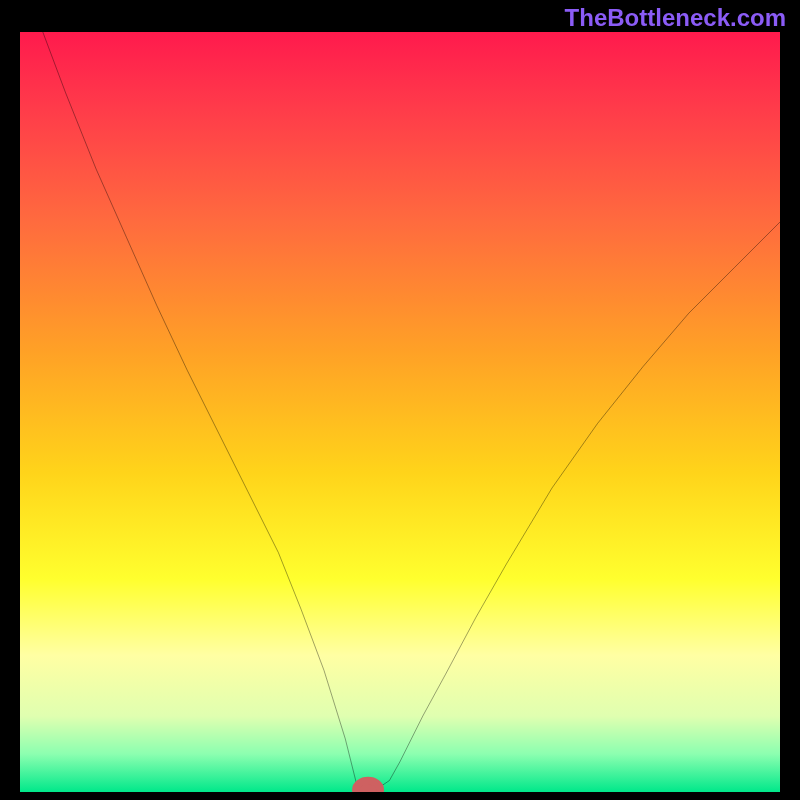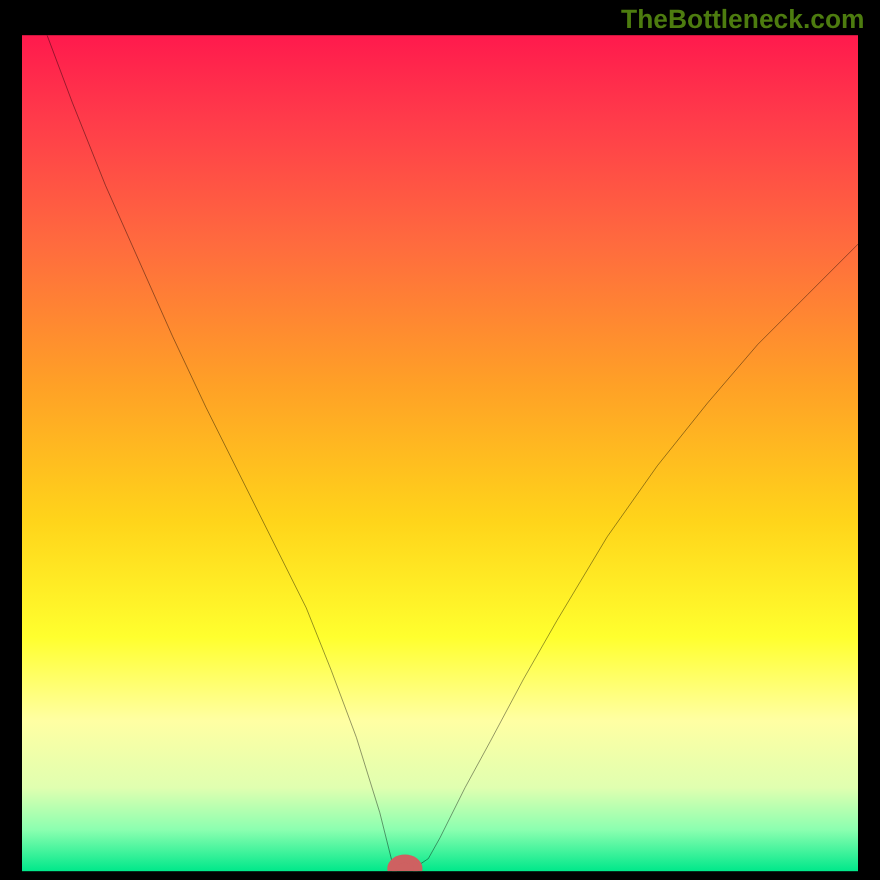--- a/index.html
+++ b/index.html
@@ -10,21 +10,21 @@
     height: 800px;
     background: #000;
   }
   .watermark {
     position: absolute;
     top: 4px;
     right: 14px;
     font-family: Arial, Helvetica, sans-serif;
     font-size: 24px;
     font-weight: bold;
-    color: #4d7c0f;
+    color: #8b5cf6;
     letter-spacing: 0px;
     z-index: 10;
   }
   .plot {
     position: absolute;
     left: 20px;
     top: 32px;
     width: 760px;
     height: 760px;
     background: linear-gradient(to bottom,

